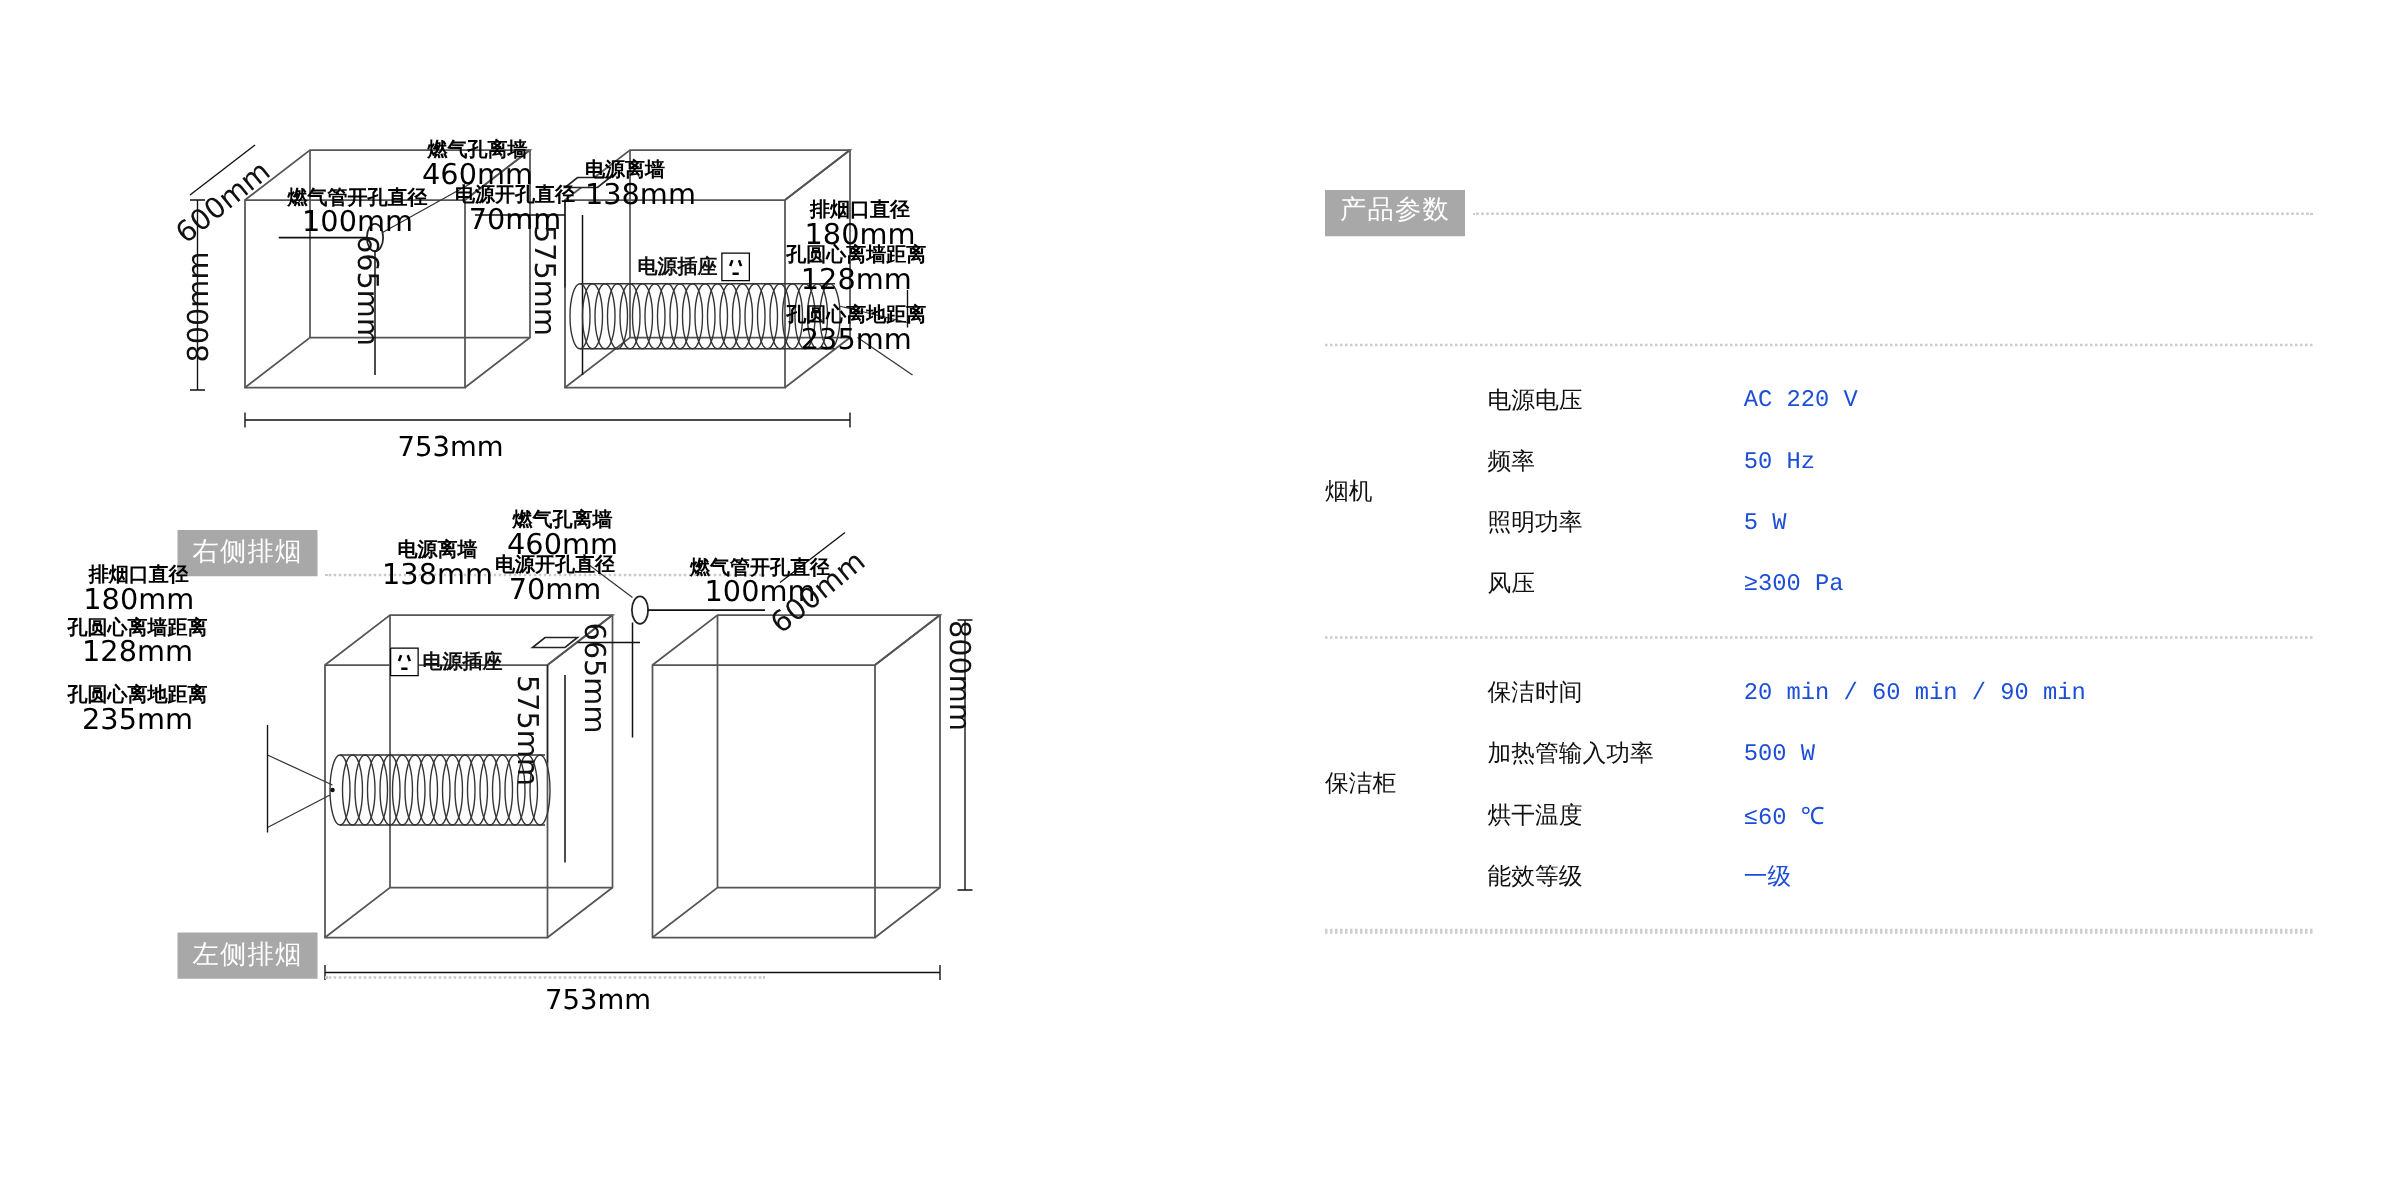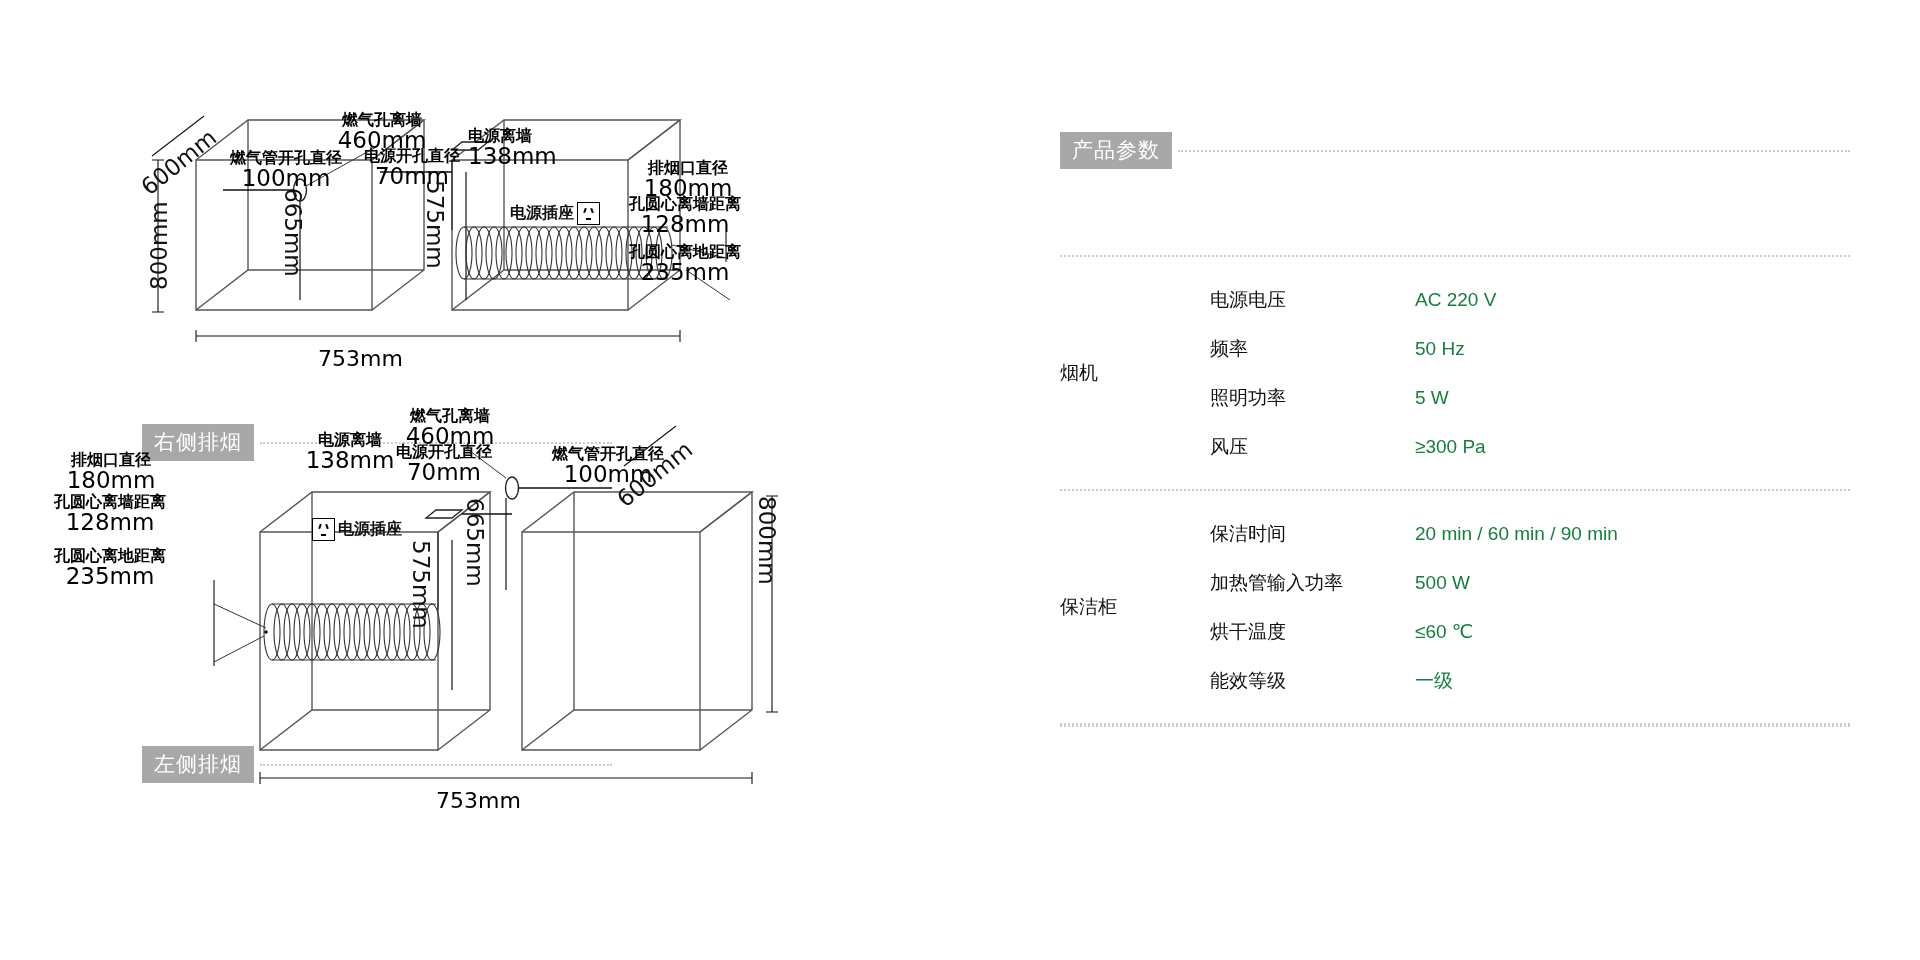--- a/index.html
+++ b/index.html
@@ -7,21 +7,21 @@
     width:1920px;height:960px;
     background:#ffffff;
     font-family:"Liberation Sans","DejaVu Sans",sans-serif;
     color:#111;
     position:relative;
     overflow:hidden;
   }
   .page{position:absolute;inset:0;}
 
   
-  .sec-head{position:absolute;display:flex;align-items:center;}
+  .sec-head{position:absolute;display:flex;align-items:flex-end;font-family:Liberation Serif, serif;}
   .badge{
     background:#a8a8a8;color:#fff;
     font-size:21px;line-height:1;
     padding:7px 12px 9px 12px;
     letter-spacing:1px;
     white-space:nowrap;
   }
   .dots{
     height:0;border-top:2px dotted #c9c9c9;
     margin-left:6px;
@@ -71,28 +71,28 @@
     display:block;position:relative;flex:none;
   }
   .socket-ico::before,.socket-ico::after{
     content:"";position:absolute;width:2.4px;height:5px;background:#000;top:5px;
   }
   .socket-ico::before{left:5.5px;transform:rotate(20deg);}
   .socket-ico::after{right:5.5px;transform:rotate(-20deg);}
   .socket-ico i{position:absolute;left:7.5px;bottom:4px;width:5px;height:2.4px;background:#000;display:block;}
 
   
-  .params{position:absolute;left:1060px;top:132px;width:790px;}
+  .params{position:absolute;left:1060px;top:152px;width:790px;font-family:Liberation Mono, monospace;}
   .ptitle{display:flex;align-items:center;}
   .grp{display:flex;align-items:center;padding:18px 0;}
   .grp-name{width:130px;flex:none;font-size:19px;color:#111;}
   .grp-rows{flex:1;}
-  .prow{display:flex;align-items:center;height:49px;margin-left:20px;}
+  .prow{display:flex;align-items:center;height:49px;}
   .pkey{width:205px;flex:none;font-size:19px;color:#111;}
-  .pval{font-size:19px;color:#15803d;text-align:center;}
+  .pval{font-size:19px;color:#1d4ed8;text-align:center;}
   .hr{height:0;border-top:2px dotted #cccccc;}
   .sizerow{display:flex;align-items:center;padding:22px 0 0 0;}
   .sizekey{width:130px;flex:none;font-size:19px;}
   .sizeval{font-size:19px;}
 </style>
 </head>
 <body>
 
 <div class="page">
 

